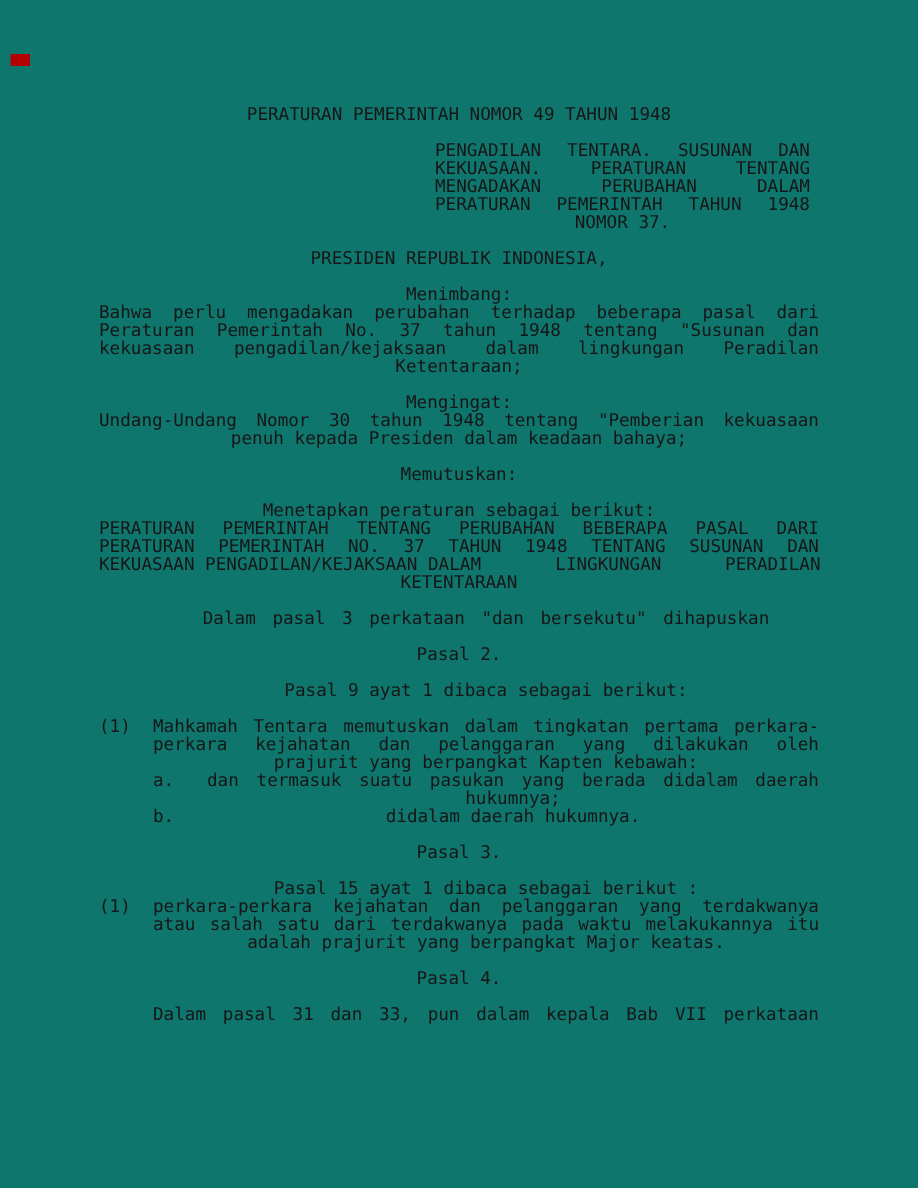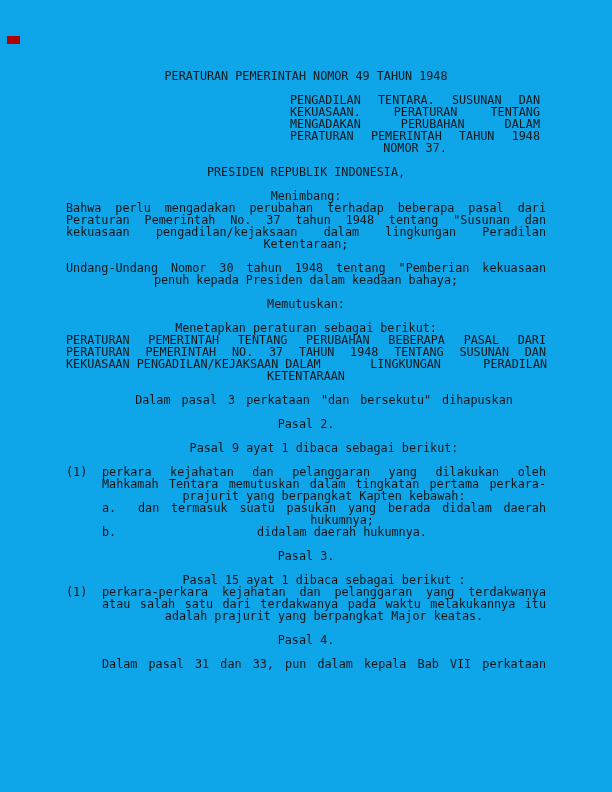--- a/index.html
+++ b/index.html
@@ -1,21 +1,21 @@
 <!DOCTYPE html>
 <html><head>
 <meta charset="utf-8">
 <title>Peraturan Pemerintah Nomor 49 Tahun 1948</title>
 <style>
   html, body { margin: 0; padding: 0; background: #ffffff; }
   .page {
     position: relative;
     width: 612px;
     height: 792px;
-    background: #0ea5e9;
+    background: #0f766e;
     overflow: hidden;
   }
   .red-marker {
     position: absolute;
     left: 7px;
     top: 36px;
     width: 13px;
     height: 8px;
     background: #b30000;
   }
@@ -64,20 +64,21 @@
 
     <div class="blk">
       <div class="p">Menimbang:</div>
       <div class="j">Bahwa perlu mengadakan perubahan terhadap beberapa pasal dari</div>
       <div class="j">Peraturan Pemerintah No. 37 tahun 1948 tentang "Susunan dan</div>
       <div class="j">kekuasaan pengadilan/kejaksaan dalam lingkungan Peradilan</div>
       <div class="p">Ketentaraan;</div>
     </div>
 
     <div class="blk">
+      <div class="p">Mengingat:</div>
       <div class="j">Undang-Undang Nomor 30 tahun 1948 tentang "Pemberian kekuasaan</div>
       <div class="p">penuh kepada Presiden dalam keadaan bahaya;</div>
     </div>
 
     <div class="blk c">Memutuskan:</div>
 
     <div class="blk">
       <div class="p">Menetapkan peraturan sebagai berikut:</div>
       <div class="j">PERATURAN PEMERINTAH TENTANG PERUBAHAN BEBERAPA PASAL DARI</div>
       <div class="j">PERATURAN PEMERINTAH NO. 37 TAHUN 1948 TENTANG SUSUNAN DAN</div>
@@ -86,22 +87,22 @@
     </div>
 
     <div class="blk ind p ws">Dalam pasal 3 perkataan "dan bersekutu" dihapuskan</div>
 
     <div class="blk c">Pasal 2.</div>
     <div class="blk ind p">Pasal 9 ayat 1 dibaca sebagai berikut:</div>
 
     <div class="blk row">
       <div class="marker">(1)</div>
       <div class="ibody">
+        <div class="j">Mahkamah Tentara memutuskan dalam tingkatan pertama perkara-</div>
         <div class="j">perkara kejahatan dan pelanggaran yang dilakukan oleh</div>
-        <div class="j">Mahkamah Tentara memutuskan dalam tingkatan pertama perkara-</div>
         <div class="p">prajurit yang berpangkat Kapten kebawah:</div>
         <div class="row">
           <div class="marker">a.</div>
           <div class="ibody">
             <div class="j">dan termasuk suatu pasukan yang berada didalam daerah</div>
             <div class="p">hukumnya;</div>
           </div>
         </div>
         <div class="row">
           <div class="marker">b.</div>

